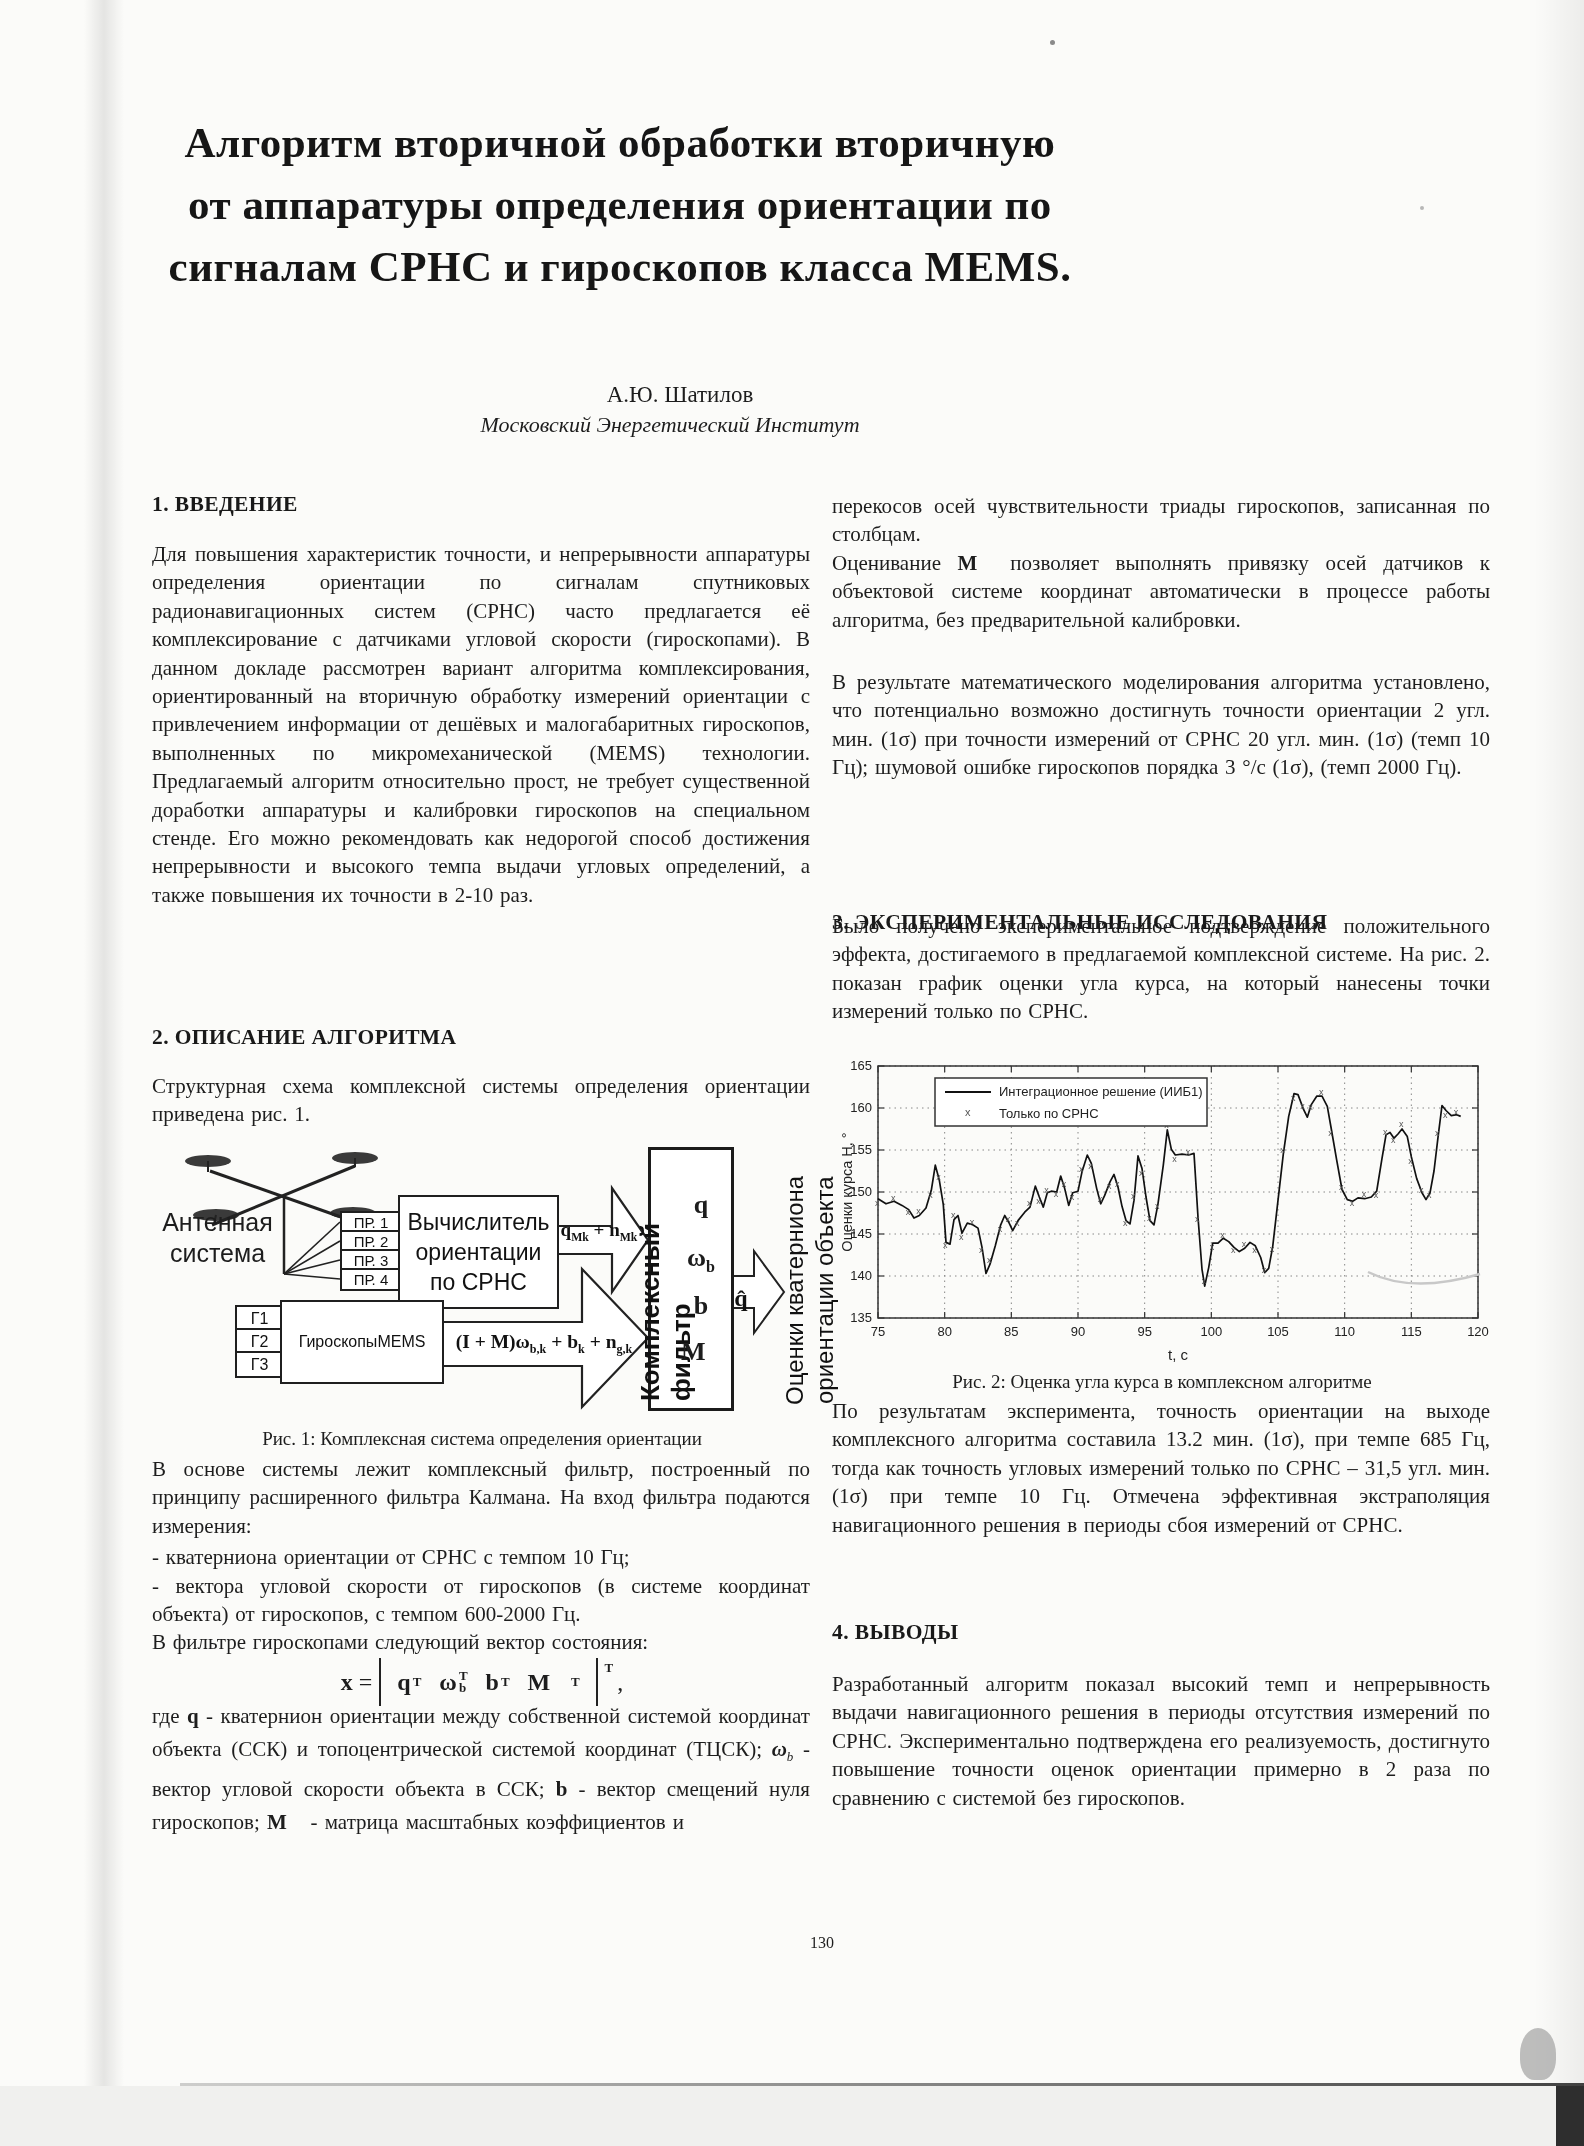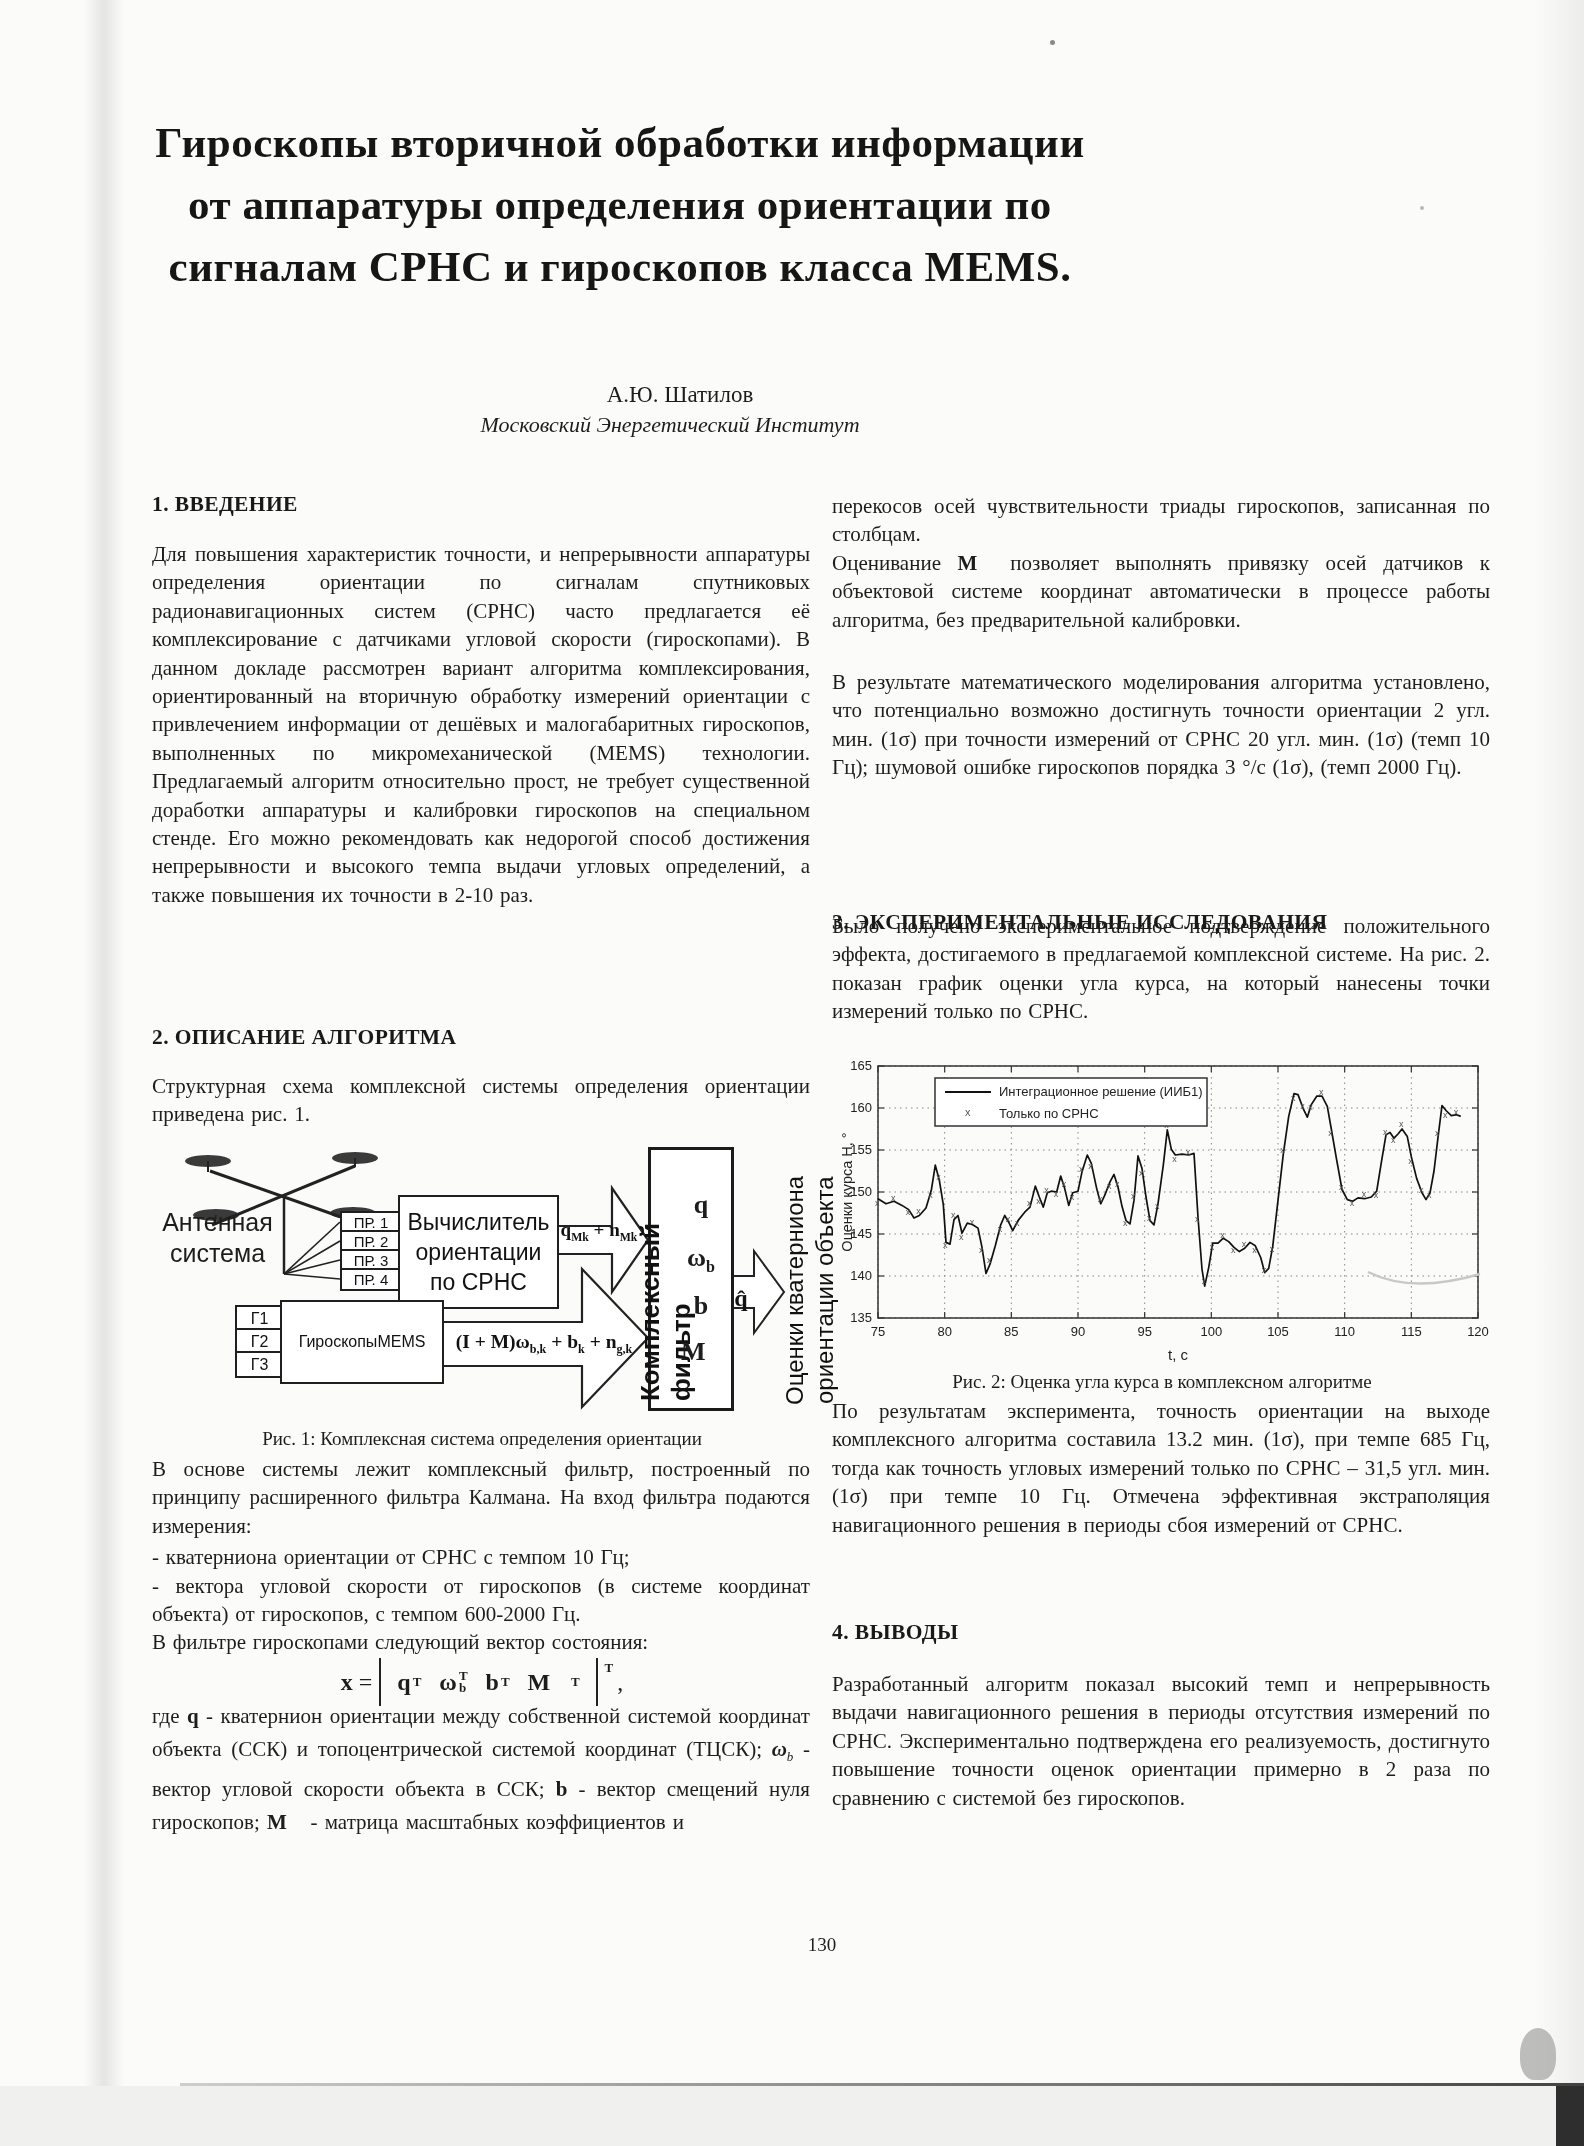--- a/index.html
+++ b/index.html
@@ -6,21 +6,21 @@
   .page{position:relative;width:1584px;height:2146px;margin:0 auto;background:#fbfbf9;
         overflow:hidden;font-family:"Liberation Serif",serif;color:#1d1d1d;}
   .abs{position:absolute;}
   .title{font-size:43px;font-weight:bold;line-height:62px;text-align:center;color:#161616;letter-spacing:0.5px;}
   .byline{text-align:center;font-size:23px;}
   .affil{text-align:center;font-size:22px;font-style:italic;}
   .h{font-weight:bold;font-size:21.5px;text-align:left;letter-spacing:0.4px;color:#191919;}
   .p{font-size:21px;line-height:28.4px;text-align:justify;word-spacing:1.5px;}
   .p5{font-size:21px;line-height:33px;text-align:justify;word-spacing:2px;}
   .cap{font-size:19px;text-align:center;}
-  .pagenum{font-size:19px;text-align:center;}
+  .pagenum{font-size:16px;text-align:center;}
   sub{font-size:0.62em;}
   .fsans{font-family:"Liberation Sans",sans-serif;}
   .f1box{position:absolute;border:2px solid #1f1f1f;background:#fff;display:flex;align-items:center;
          justify-content:center;font-family:"Liberation Sans",sans-serif;color:#111;}
   .vtext{writing-mode:vertical-rl;transform:rotate(180deg);display:flex;align-items:center;justify-content:center;
          font-family:"Liberation Sans",sans-serif;color:#111;}
   .svar{position:absolute;width:40px;text-align:center;font-weight:bold;font-size:26px;font-family:"Liberation Serif",serif;}
   .flabel{position:absolute;text-align:center;font-weight:bold;font-size:19px;color:#111;}
   
   .equation{display:flex;align-items:center;justify-content:center;font-size:24px;font-weight:bold;}
@@ -48,21 +48,21 @@
   <div class="abs fold"></div>
   <div class="abs rshade"></div>
   <div class="abs bstrip"></div>
   <div class="abs bline"></div>
   <div class="abs blob"></div>
   <div class="abs cstrip"></div>
   <div class="abs dot" style="left:1050px;top:40px;width:5px;height:5px;"></div>
   <div class="abs dot" style="left:1420px;top:206px;width:4px;height:4px;opacity:.6;"></div>
 
   <div class="abs title" style="left:130px;top:112px;width:980px;">
-    <div>Гироскопы вторичной обработки информации</div>
+    <div>Алгоритм вторичной обработки вторичную</div>
     <div>от аппаратуры определения ориентации по</div>
     <div>сигналам СРНС и гироскопов класса MEMS.</div>
   </div>
   <div class="abs byline" style="left:300px;top:382px;width:760px;">А.Ю. Шатилов</div>
   <div class="abs affil" style="left:300px;top:412px;width:740px;">Московский Энергетический Институт</div>
 
   <div class="abs h" style="left:152px;top:492px;width:660px;">1. ВВЕДЕНИЕ</div>
   <div class="abs p" style="left:152px;top:540px;width:658px;">Для повышения характеристик точности, и непрерывности аппаратуры определения ориентации по сигналам спутниковых радионавигационных систем (СРНС) часто предлагается её комплексирование с датчиками угловой скорости (гироскопами). В данном докладе рассмотрен вариант алгоритма комплексирования, ориентированный на вторичную обработку измерений ориентации с привлечением информации от дешёвых и малогабаритных гироскопов, выполненных по микромеханической (MEMS) технологии. Предлагаемый алгоритм относительно прост, не требует существенной доработки аппаратуры и калибровки гироскопов на специальном стенде. Его можно рекомендовать как недорогой способ достижения непрерывности и высокого темпа выдачи угловых определений, а также повышения их точности в 2-10 раз.</div>
 
   <div class="abs h" style="left:152px;top:1025px;width:660px;">2. ОПИСАНИЕ АЛГОРИТМА</div>

